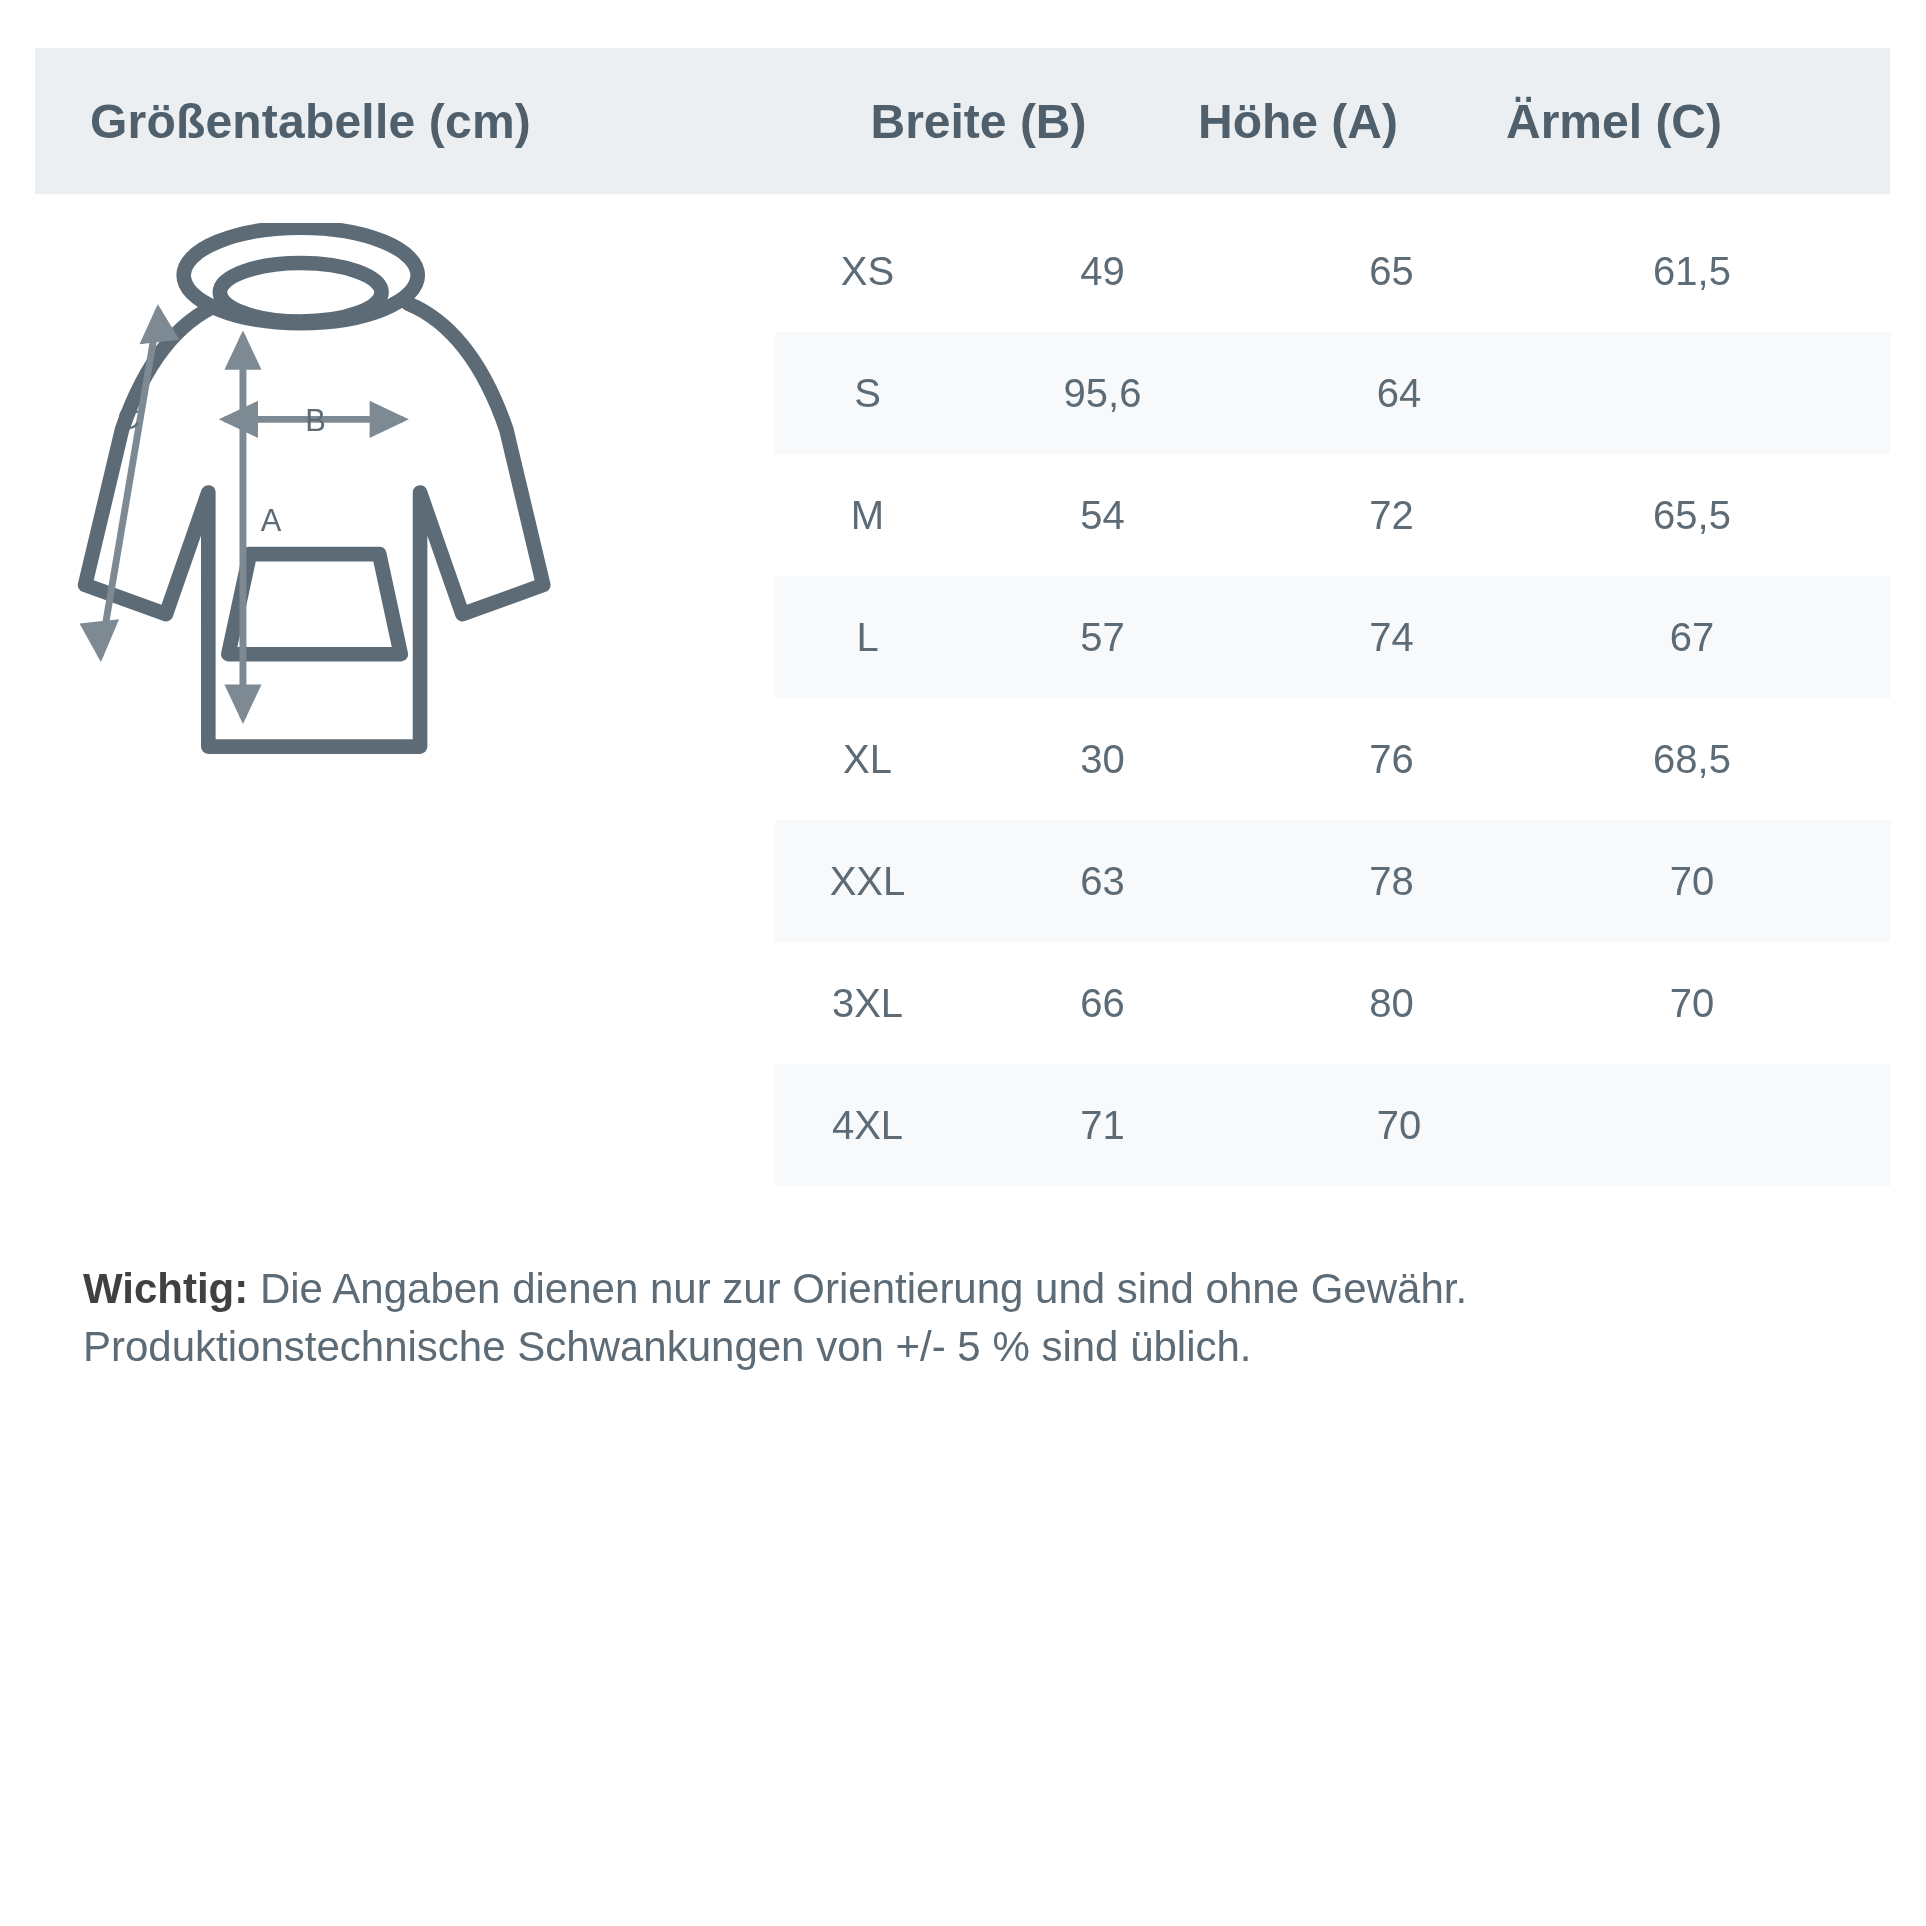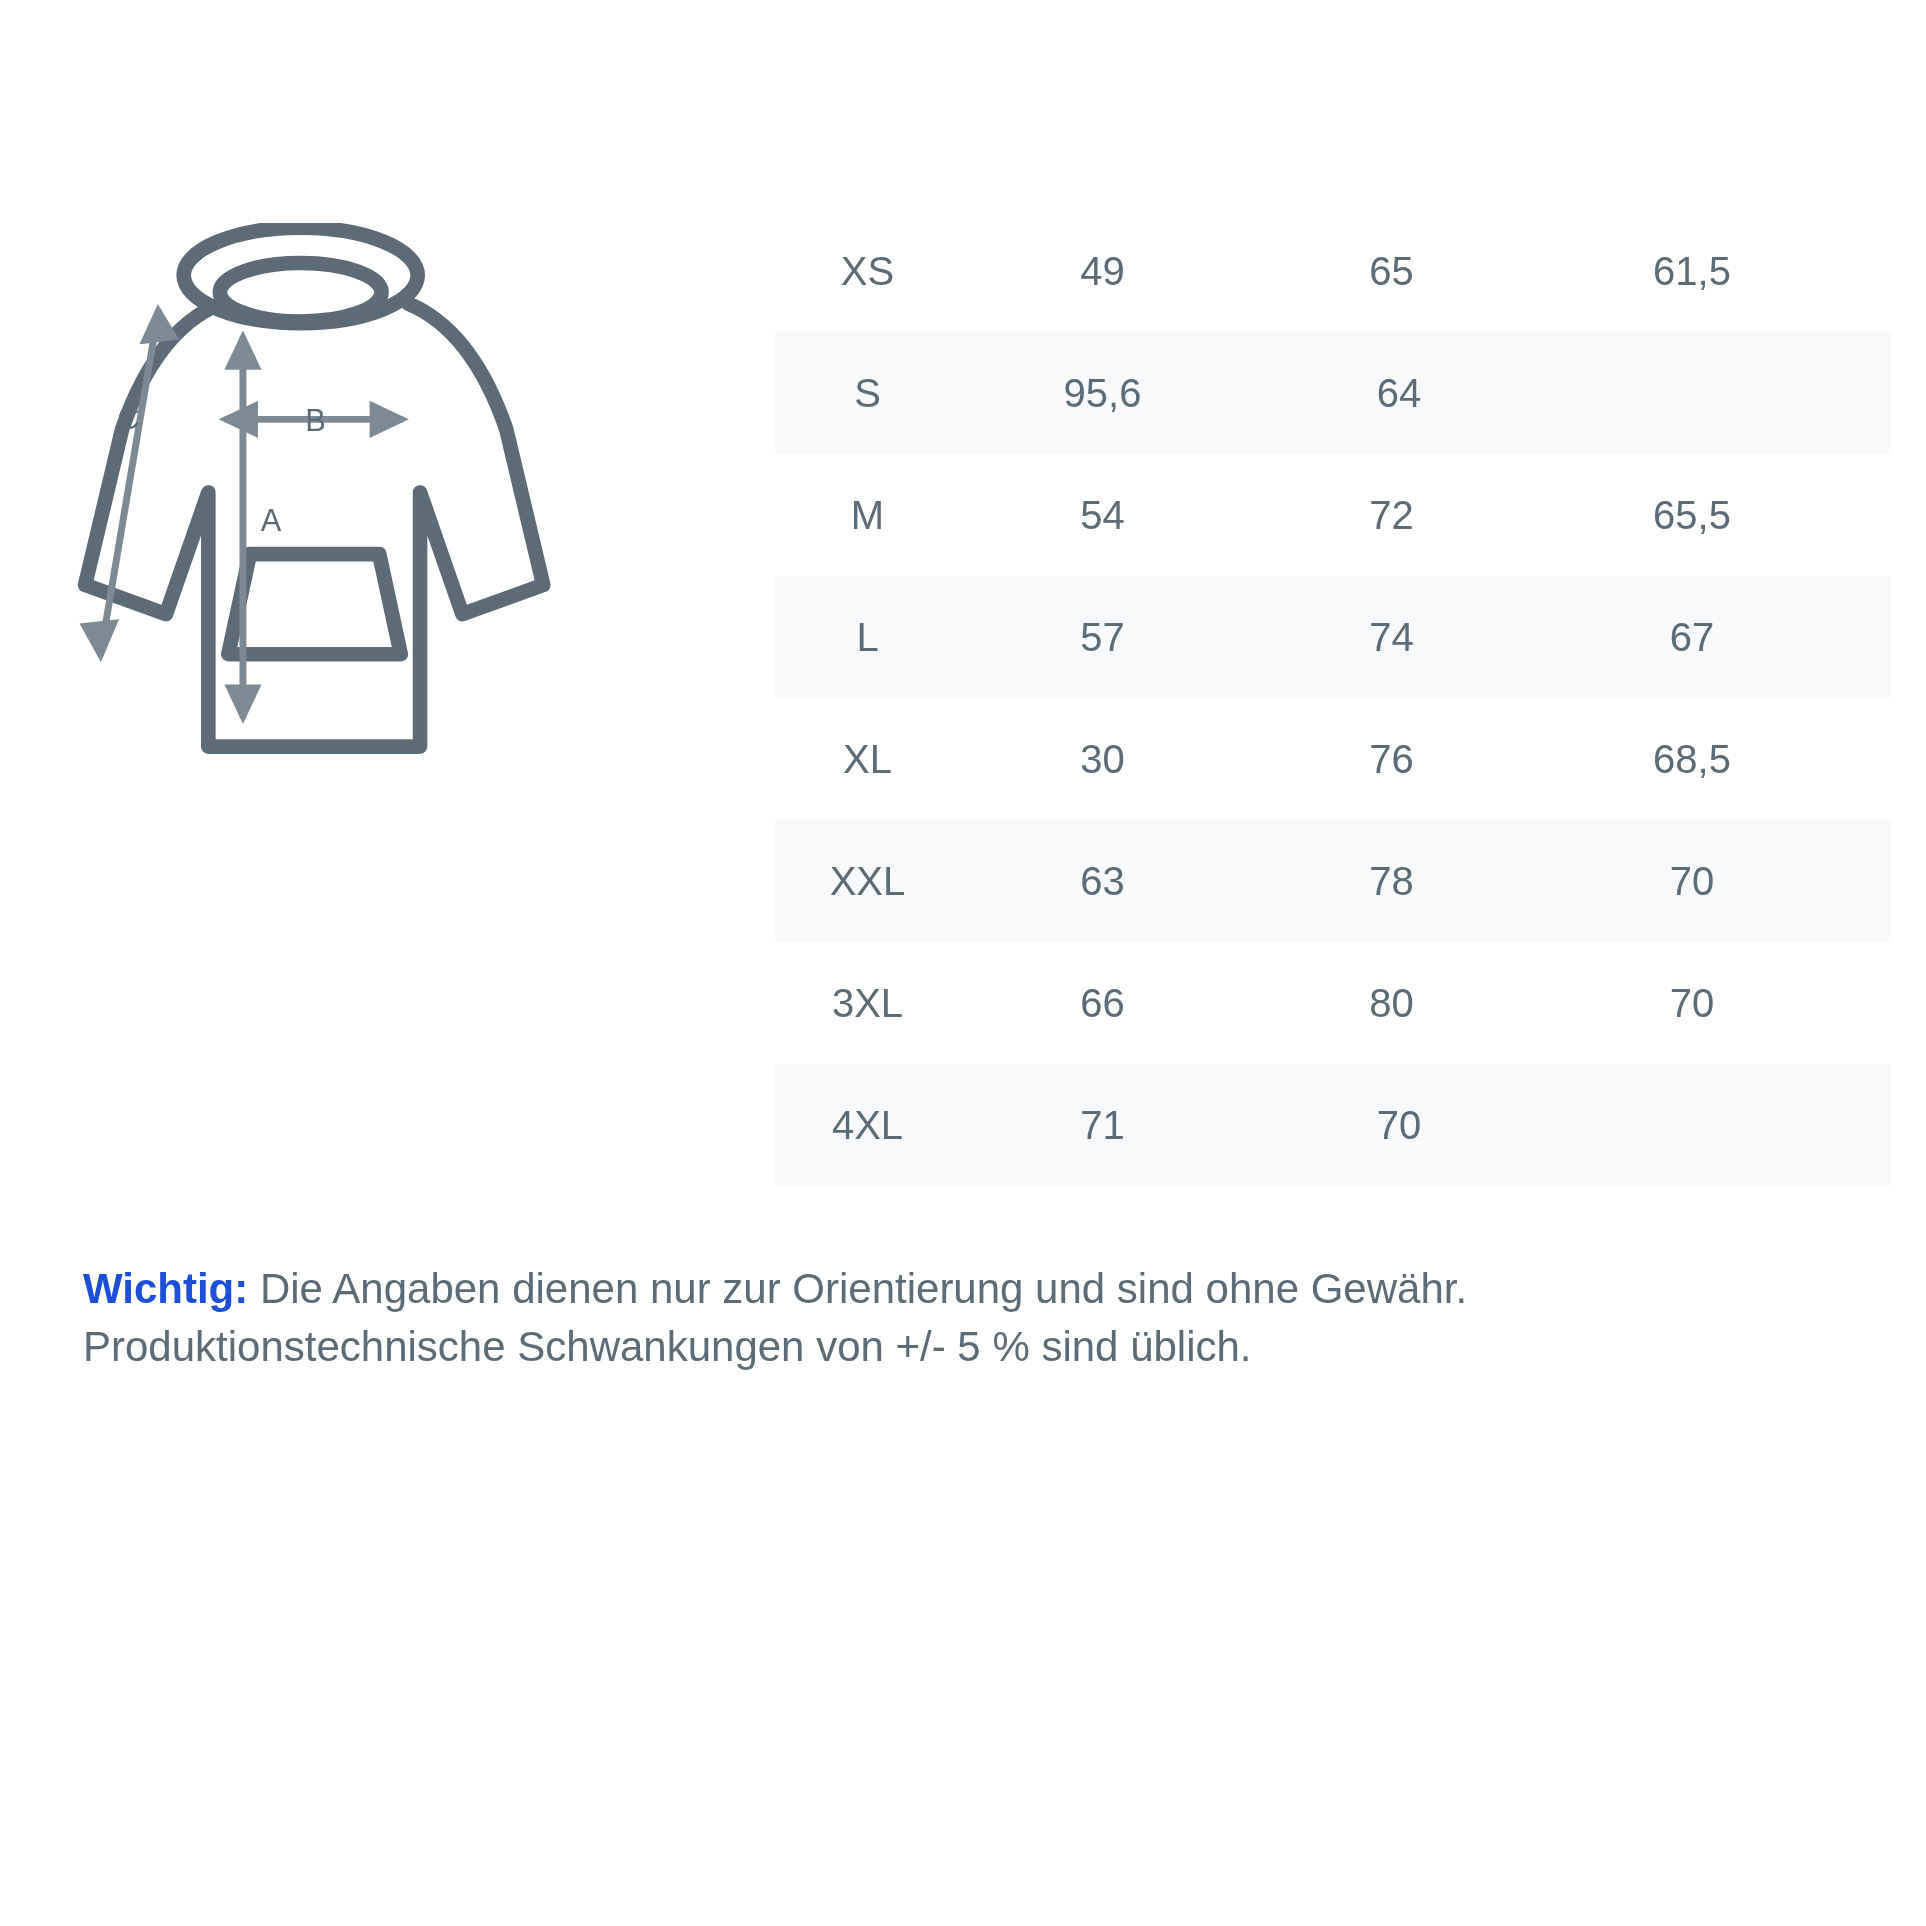--- a/index.html
+++ b/index.html
@@ -101,28 +101,36 @@
     position: absolute;
     left: 83px;
     top: 1260px;
     width: 1757px;
     font-size: 42px;
     line-height: 1.38;
     color: #5c6b76;
   }
   .footnote b {
     font-weight: bold;
-    color: #1d4ed8;
+    color: #404040;
   }
 </style>
 </head>
 <body>
 
 <div class="page">
 
+  <div class="header-band">
+    <div class="header-title">Größentabelle (cm)</div>
+    <div class="header-cols">
+      <div class="header-col c1">Breite (B)</div>
+      <div class="header-col c2">Höhe (A)</div>
+      <div class="header-col c3">Ärmel (C)</div>
+    </div>
+  </div>
 
   <div class="illustration">
     <svg width="693" height="616" viewBox="0 0 900 800" xmlns="http://www.w3.org/2000/svg">
       <g fill="none" stroke="#5c6b76" stroke-width="19" stroke-linejoin="round" stroke-linecap="round">
 
         <ellipse cx="310" cy="68" rx="152" ry="62"></ellipse>
 
         <ellipse cx="310" cy="90" rx="105" ry="38"></ellipse>
 
         <path d="M205 105 C 145 130, 105 190, 78 268

